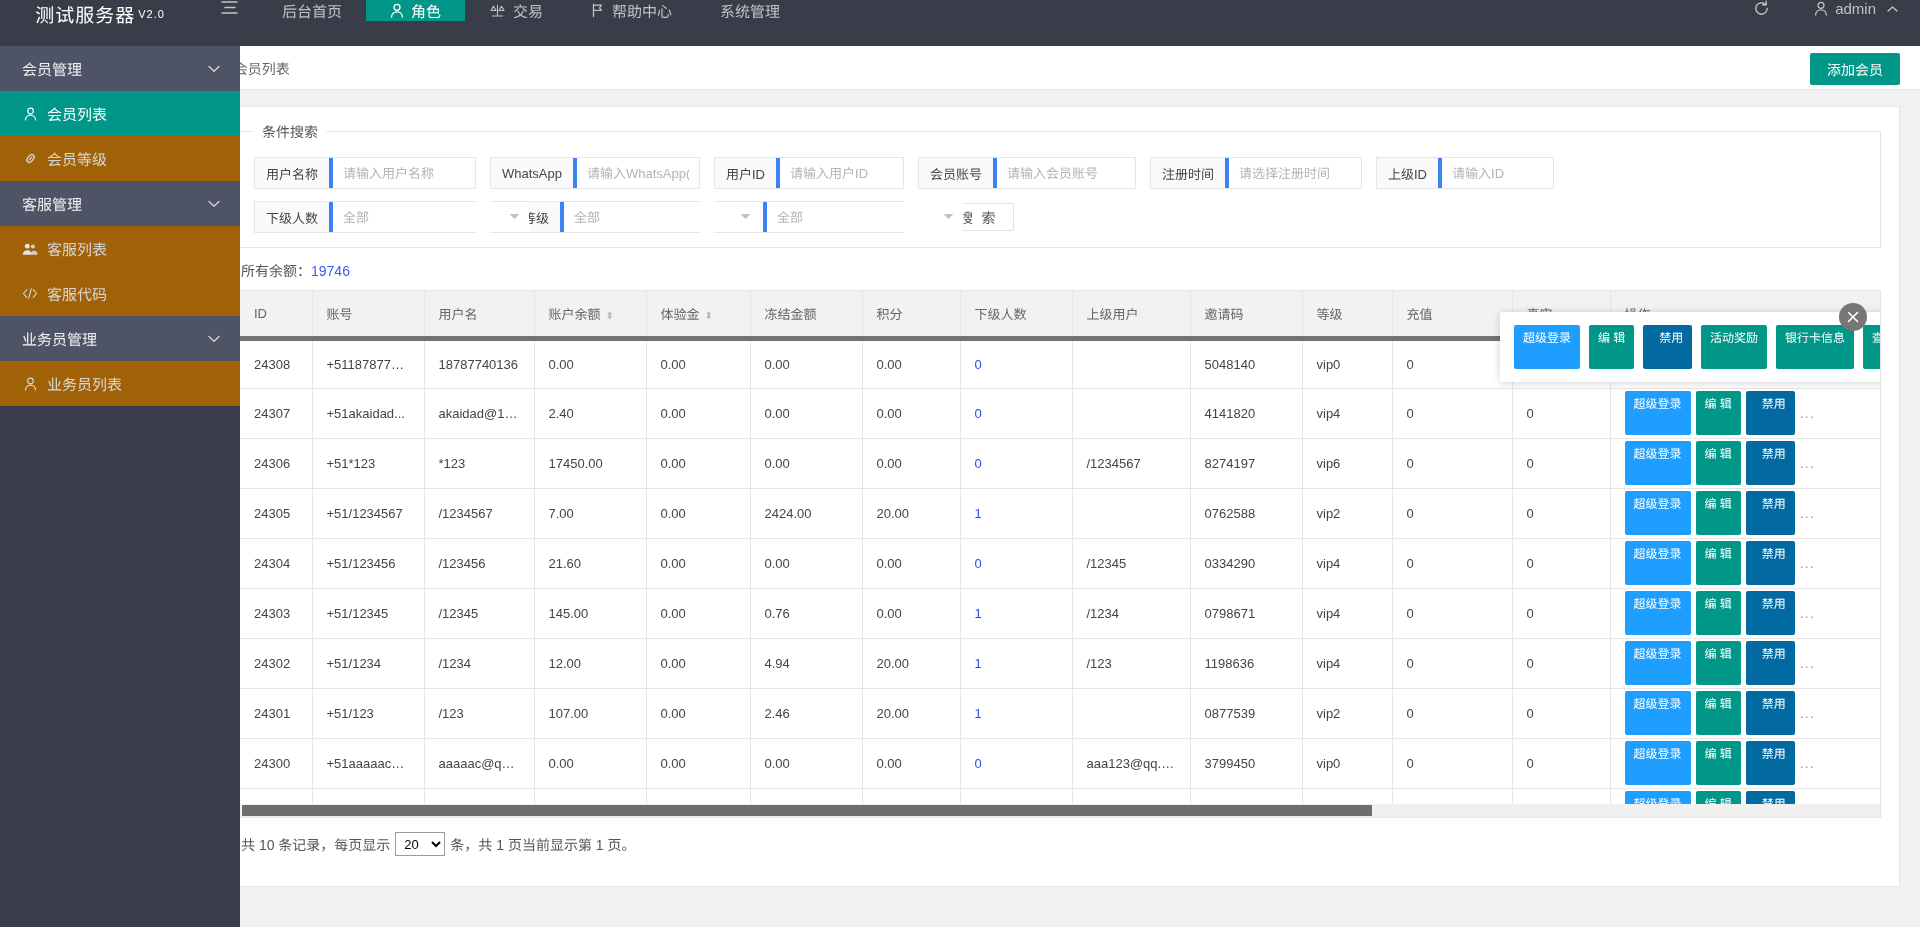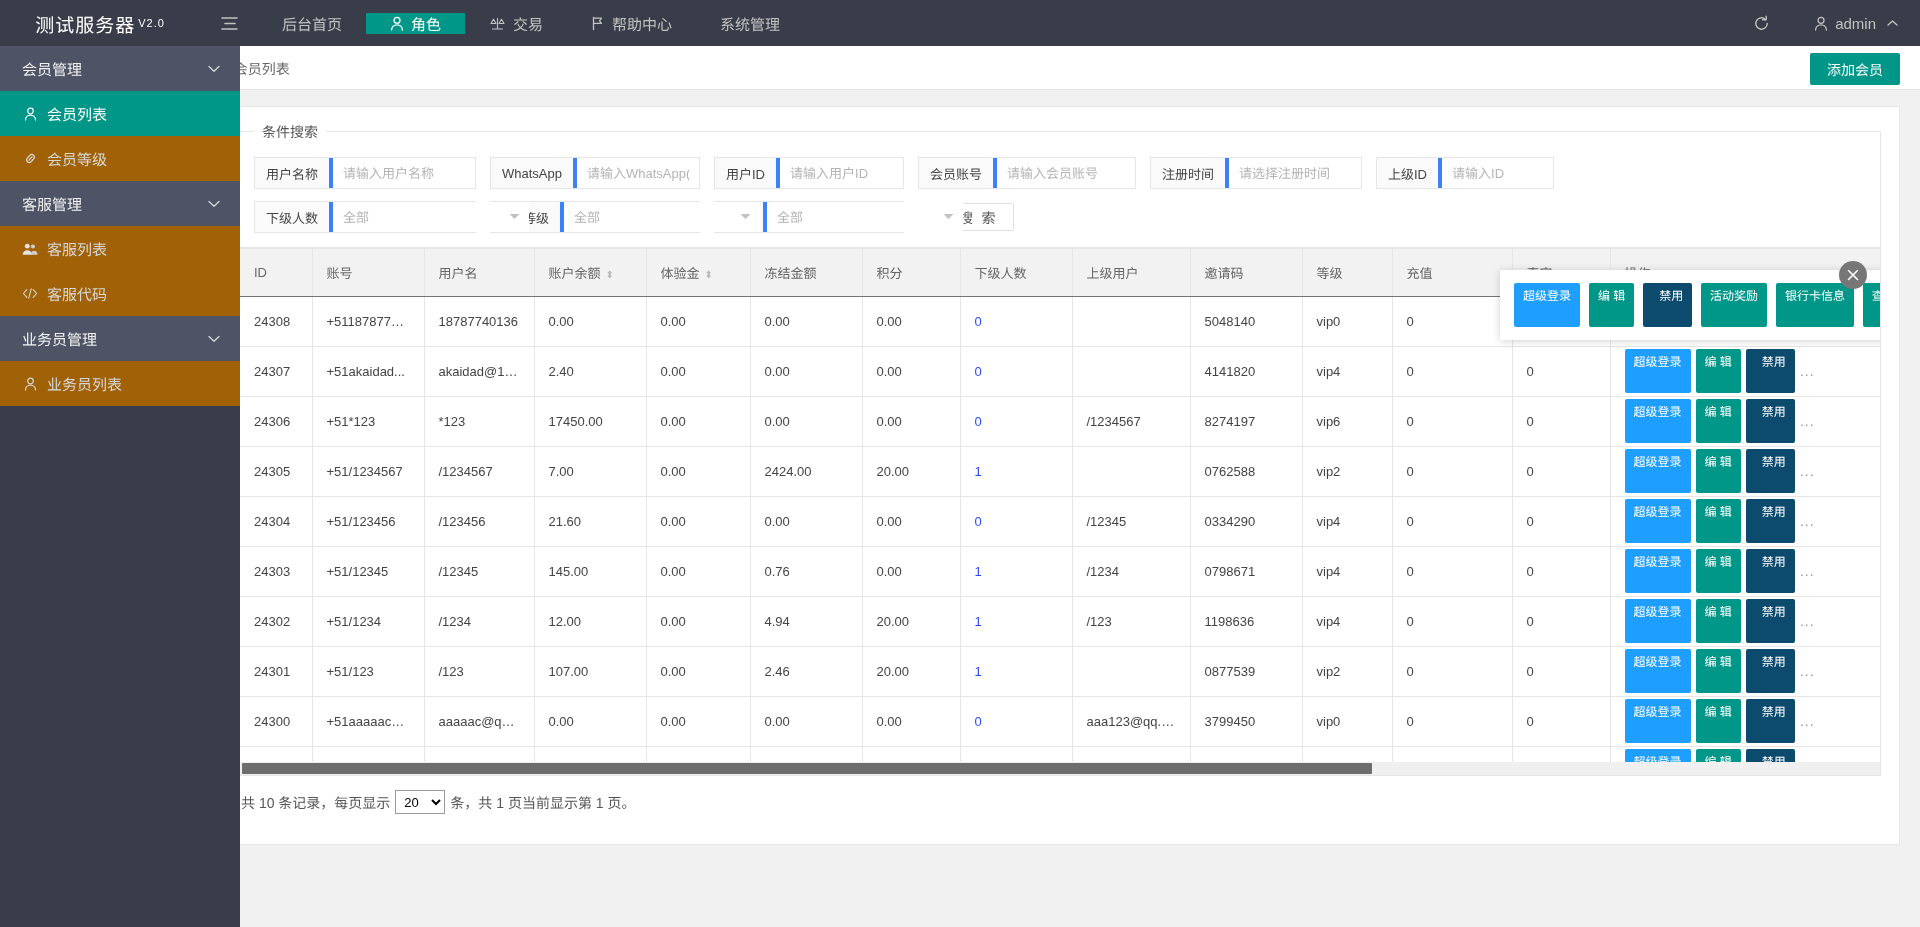--- a/index.html
+++ b/index.html
@@ -12,21 +12,21 @@
     font-size: 14px;
     color: #333;
     background: #f1f1f1;
   }
 
   
   .topbar {
     position: absolute; top: 0; left: 0;
     width: 1920px; height: 46px;
     background: #393D49;
-    display: flex; align-items: center;
+    display: flex; align-items: flex-start;
     color: #fff;
     z-index: 30;
   }
   .brand {
     width: 200px; flex: 0 0 200px;
     display: flex; align-items: center; justify-content: center;
     font-size: 19px; letter-spacing: 1px;
     color: #fff;
     background: #393D49;
   }
@@ -218,21 +218,21 @@
     table-layout: fixed;
     font-size: 13px;
   }
   table.grid th {
     background: #f2f2f2;
     color: #666;
     font-weight: normal;
     text-align: left;
     height: 47px;
     padding: 0 14px;
-    border-bottom: 1px solid #737373;
+    border-bottom: 5px solid #737373;
     border-right: 1px solid #e6e6e6;
     white-space: nowrap;
     font-size: 13px;
   }
   table.grid td {
     height: 50px;
     padding: 0 14px;
     border-bottom: 1px solid #e6e6e6;
     border-right: 1px solid #e6e6e6;
     color: #444;
@@ -264,21 +264,21 @@
     padding: 0 9px;
     color: #fff;
     font-size: 12px;
     border-radius: 2px;
     margin-right: 5px;
     cursor: pointer;
     vertical-align: middle;
   }
   .op-blue { background: #1E9FFF; }
   .op-green { background: #009688; }
-  .op-red  { background: #0c4a6e; padding-left: 16px; }
+  .op-red  { background: #0369a1; padding-left: 16px; }
   .op-more { color: #999; font-size: 14px; letter-spacing: 1px; vertical-align: middle; cursor: pointer; }
 
   
   .op-pop {
     position: absolute;
     top: 21px; left: 1260px;
     background: #fff;
     box-shadow: 0 1px 9px rgba(0,0,0,.18);
     border-radius: 2px;
     padding: 13px 14px;
@@ -554,20 +554,23 @@
               <svg width="15" height="15" viewBox="0 0 15 15" fill="none" aria-hidden="true">
                 <circle cx="6.2" cy="6.2" r="4.6" stroke="#666" stroke-width="1.3"></circle>
                 <path d="M9.7 9.7l4 4" stroke="#666" stroke-width="1.3" stroke-linecap="round"></path>
               </svg>
             </span>
             <span>搜 索</span>
           </button>
         </div>
       </fieldset>
 
+      <div class="balance-line">
+        <span>所有余额：</span><b>19746</b>
+      </div>
 
       <div class="tbl-wrap">
         <div class="tbl-scroll">
           <table class="grid">
             <thead>
               <tr>
                 <th class="c-id"><span>ID</span></th>
                 <th class="c-acct"><span>账号</span></th>
                 <th class="c-uname"><span>用户名</span></th>
                 <th class="c-bal"><span>账户余额</span><span class="sortico">⬍</span></th>

